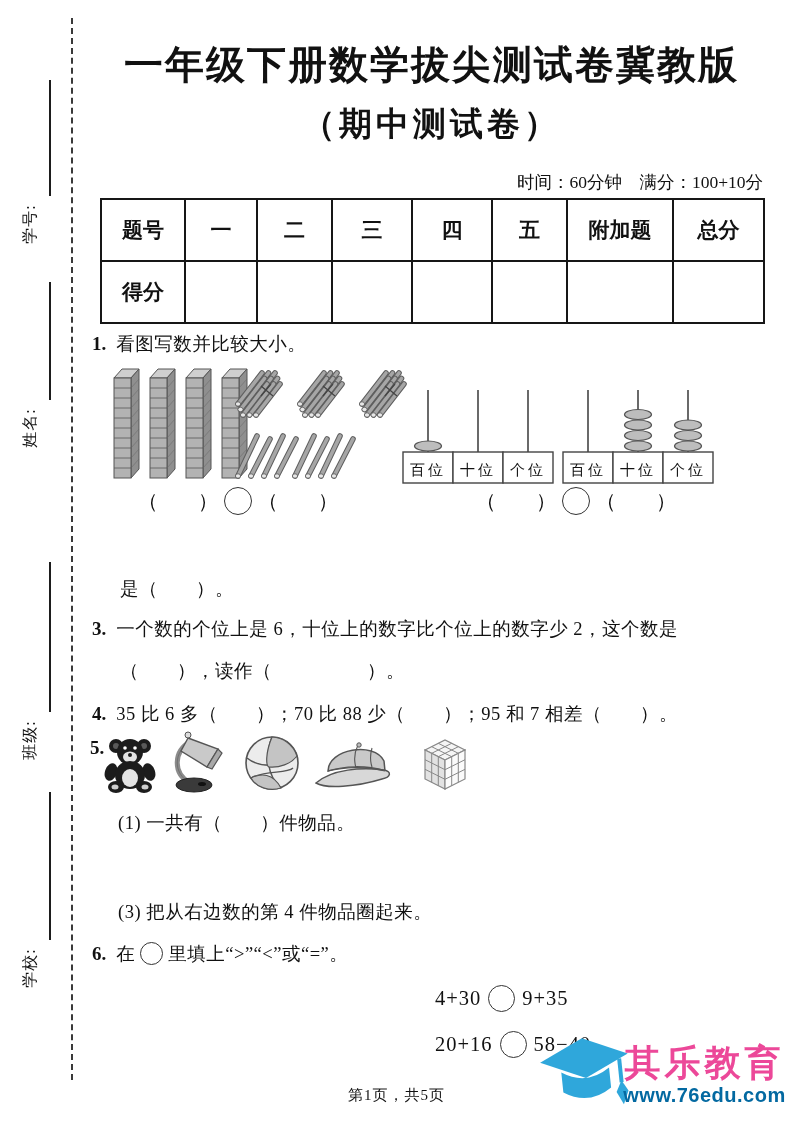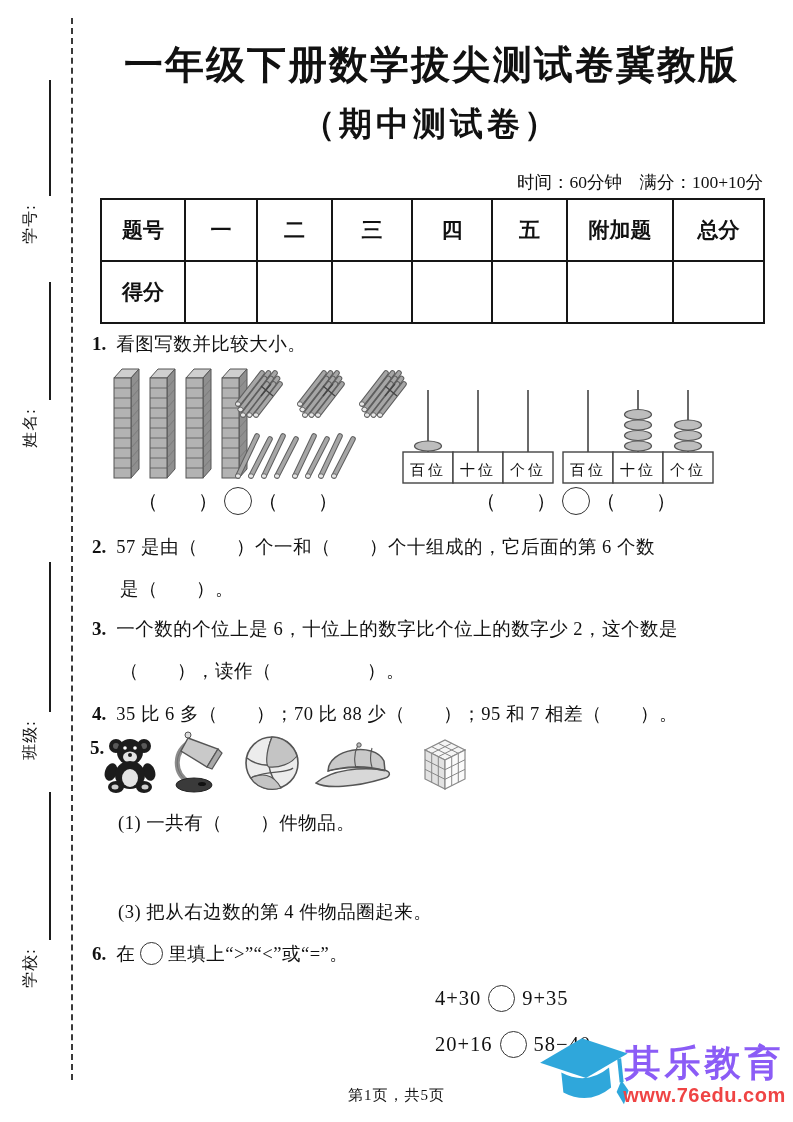--- a/index.html
+++ b/index.html
@@ -329,23 +329,20 @@
       </svg>
     </div>
 
   <div class="qrow" style="left:138px;top:487px">
     <span class="paren">（　　）</span><span class="cmp c28"></span><span class="paren">（　　）</span>
   </div>
   <div class="qrow" style="left:476px;top:487px">
     <span class="paren">（　　）</span><span class="cmp c28"></span><span class="paren">（　　）</span>
   </div>
 
-  <div class="qrow" style="left:92px;top:534px">
-    <span class="qnum">2.</span><span class="qtext">57 是由（　　）个一和（　　）个十组成的，它后面的第 6 个数</span>
-  </div>
   <div class="qrow" style="left:120px;top:576px">
     <span class="qtext">是（　　）。</span>
   </div>
 
   <div class="qrow" style="left:92px;top:616px">
     <span class="qnum">3.</span><span class="qtext">一个数的个位上是 6，十位上的数字比个位上的数字少 2，这个数是</span>
   </div>
   <div class="qrow" style="left:120px;top:658px">
     <span class="qtext">（　　），读作（　　　　　）。</span>
   </div>
@@ -449,17 +446,17 @@
     <svg width="92" height="88" viewBox="0 0 92 88">
       <g transform="rotate(-6 46 44)">
         <polygon points="46,4 90,24 46,44 2,24" fill="#2fa7db"></polygon>
         <path d="M22,36 L22,56 Q46,72 70,56 L70,36 Q46,52 22,36 Z" fill="#2fa7db"></path>
         <line x1="81" y1="28" x2="81" y2="52" stroke="#2fa7db" stroke-width="4"></line>
         <polygon points="81,50 87,61 81,74 75,61" fill="#2fa7db"></polygon>
       </g>
     </svg>
   </div>
   <div class="wm-text">
-    <div class="wm-name" style="color: #8b5cf6;">其乐教育</div>
-    <div class="wm-url" style="color: #ef4444;">www.76edu.com</div>
+    <div class="wm-name" style="color: #ec4899;">其乐教育</div>
+    <div class="wm-url" style="color: #0369a1;">www.76edu.com</div>
   </div>
 
 </div>
 
 </body></html>

